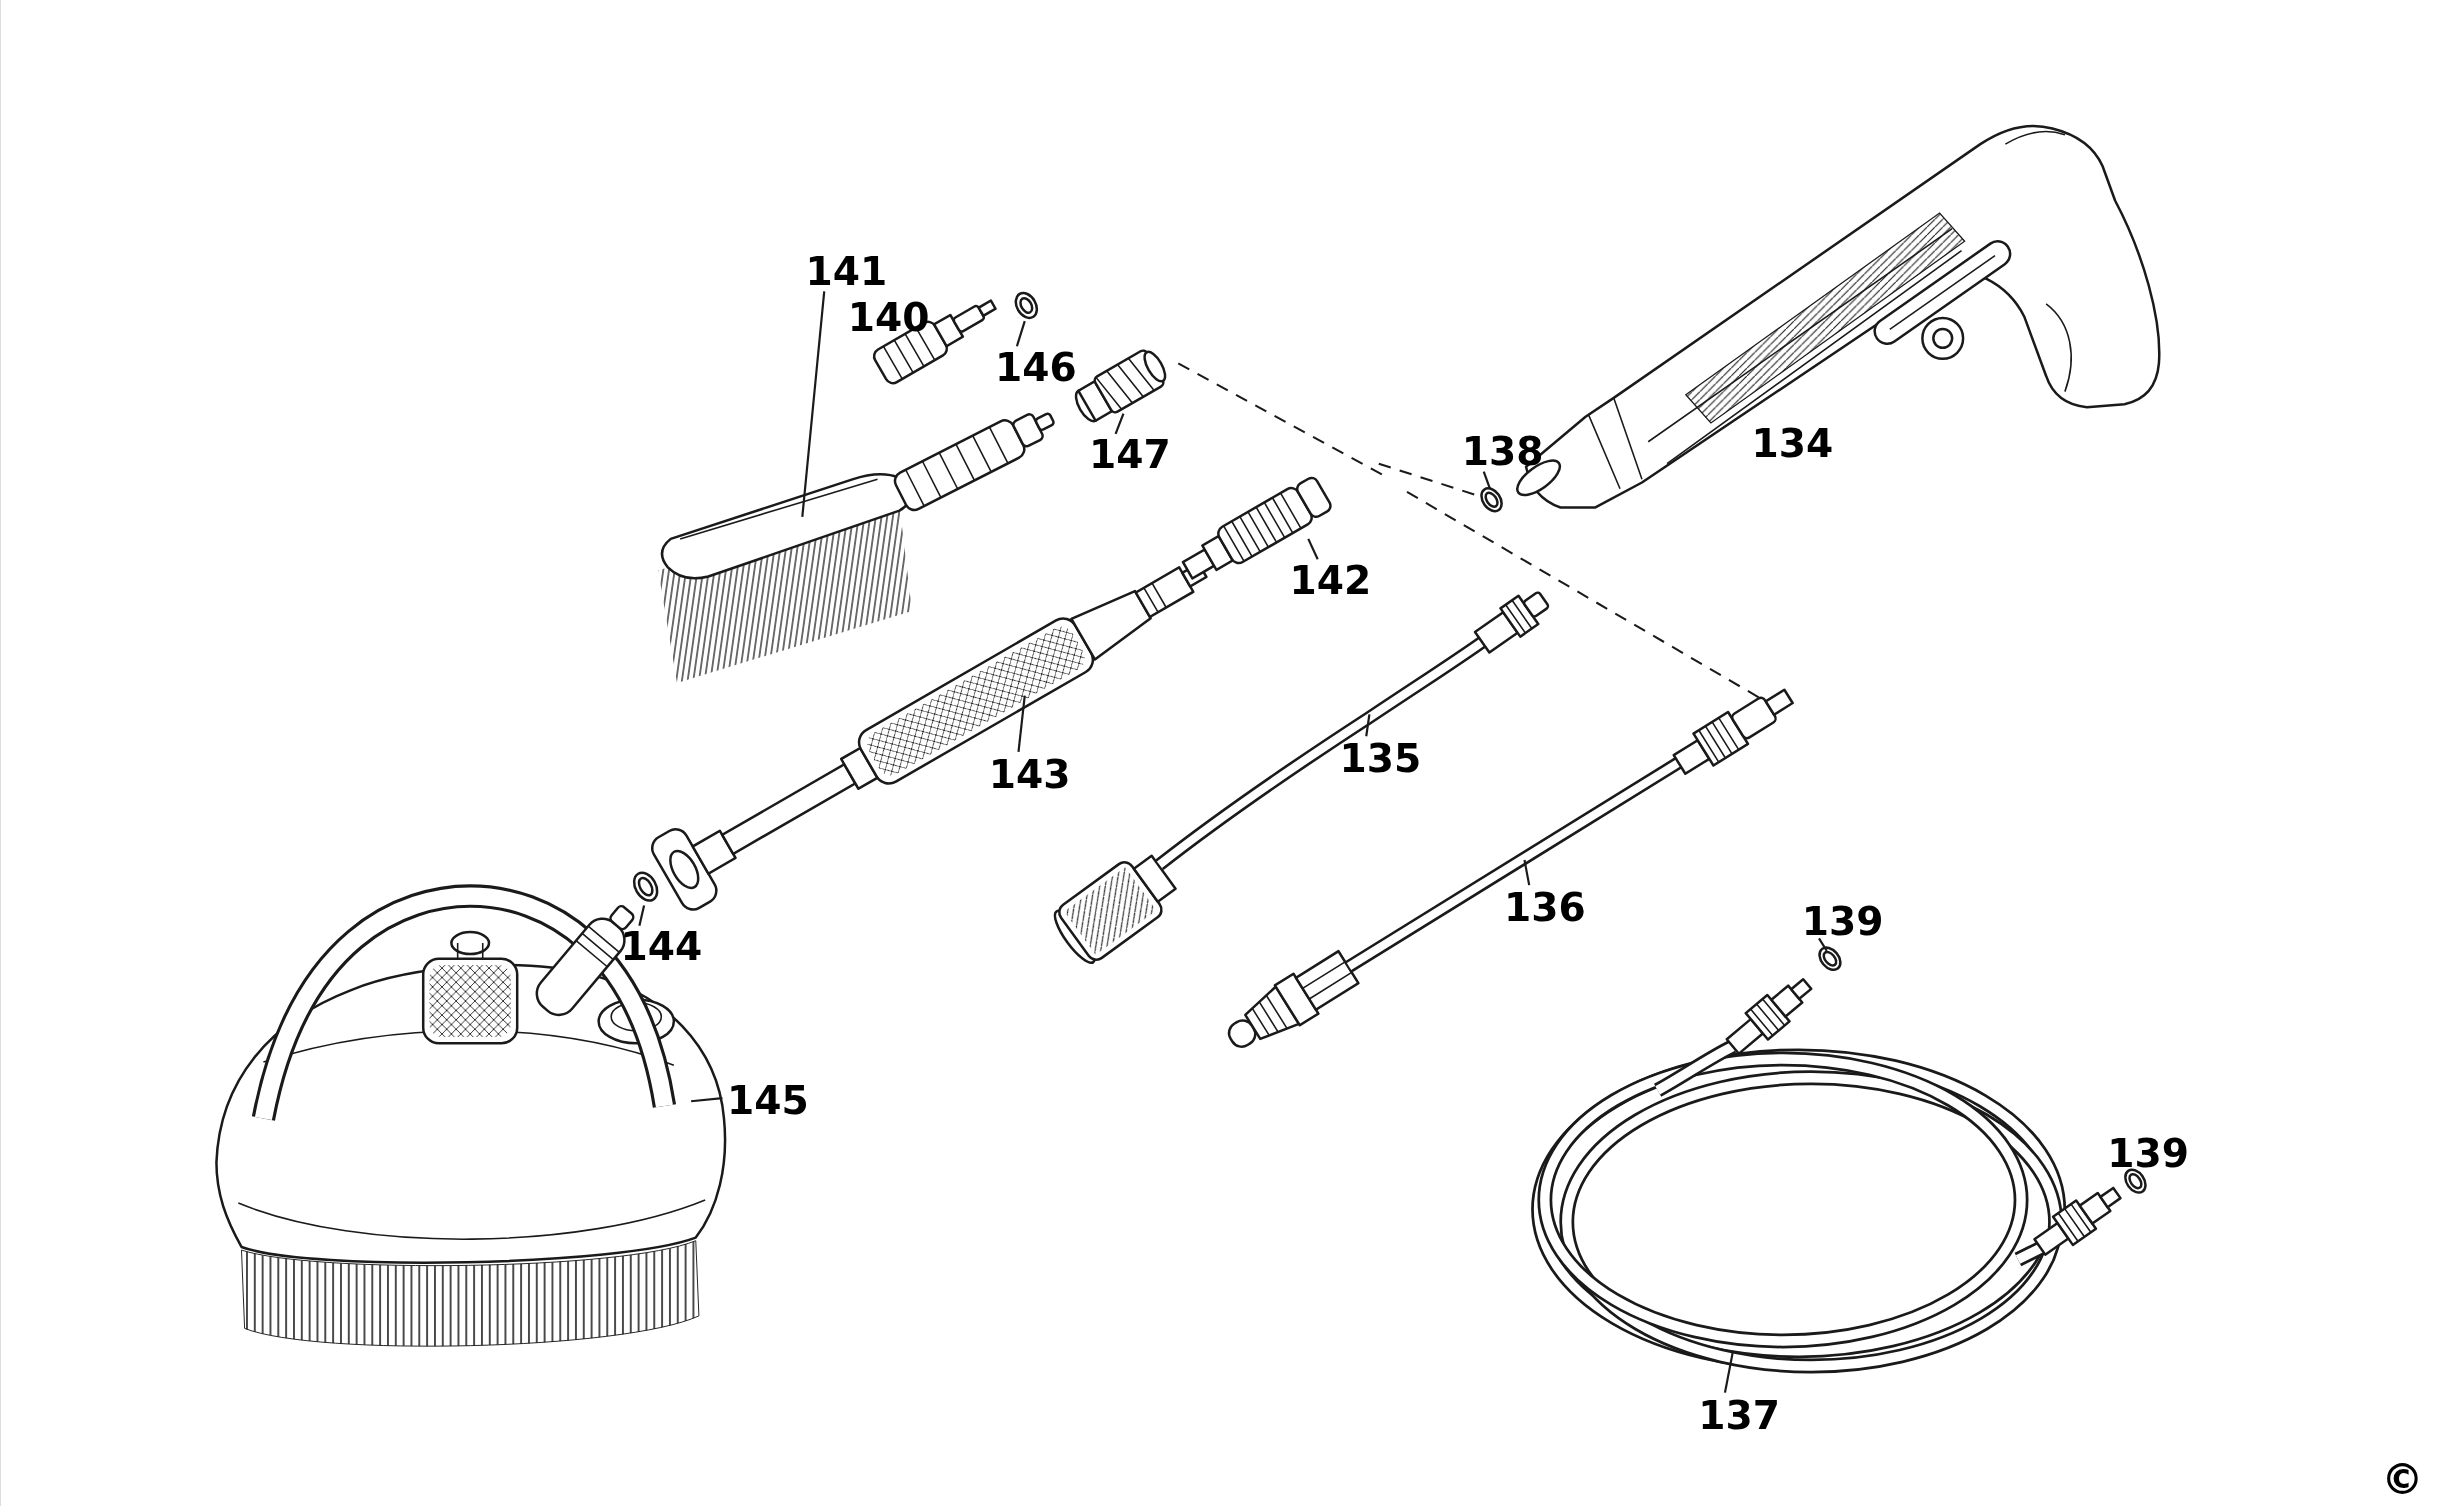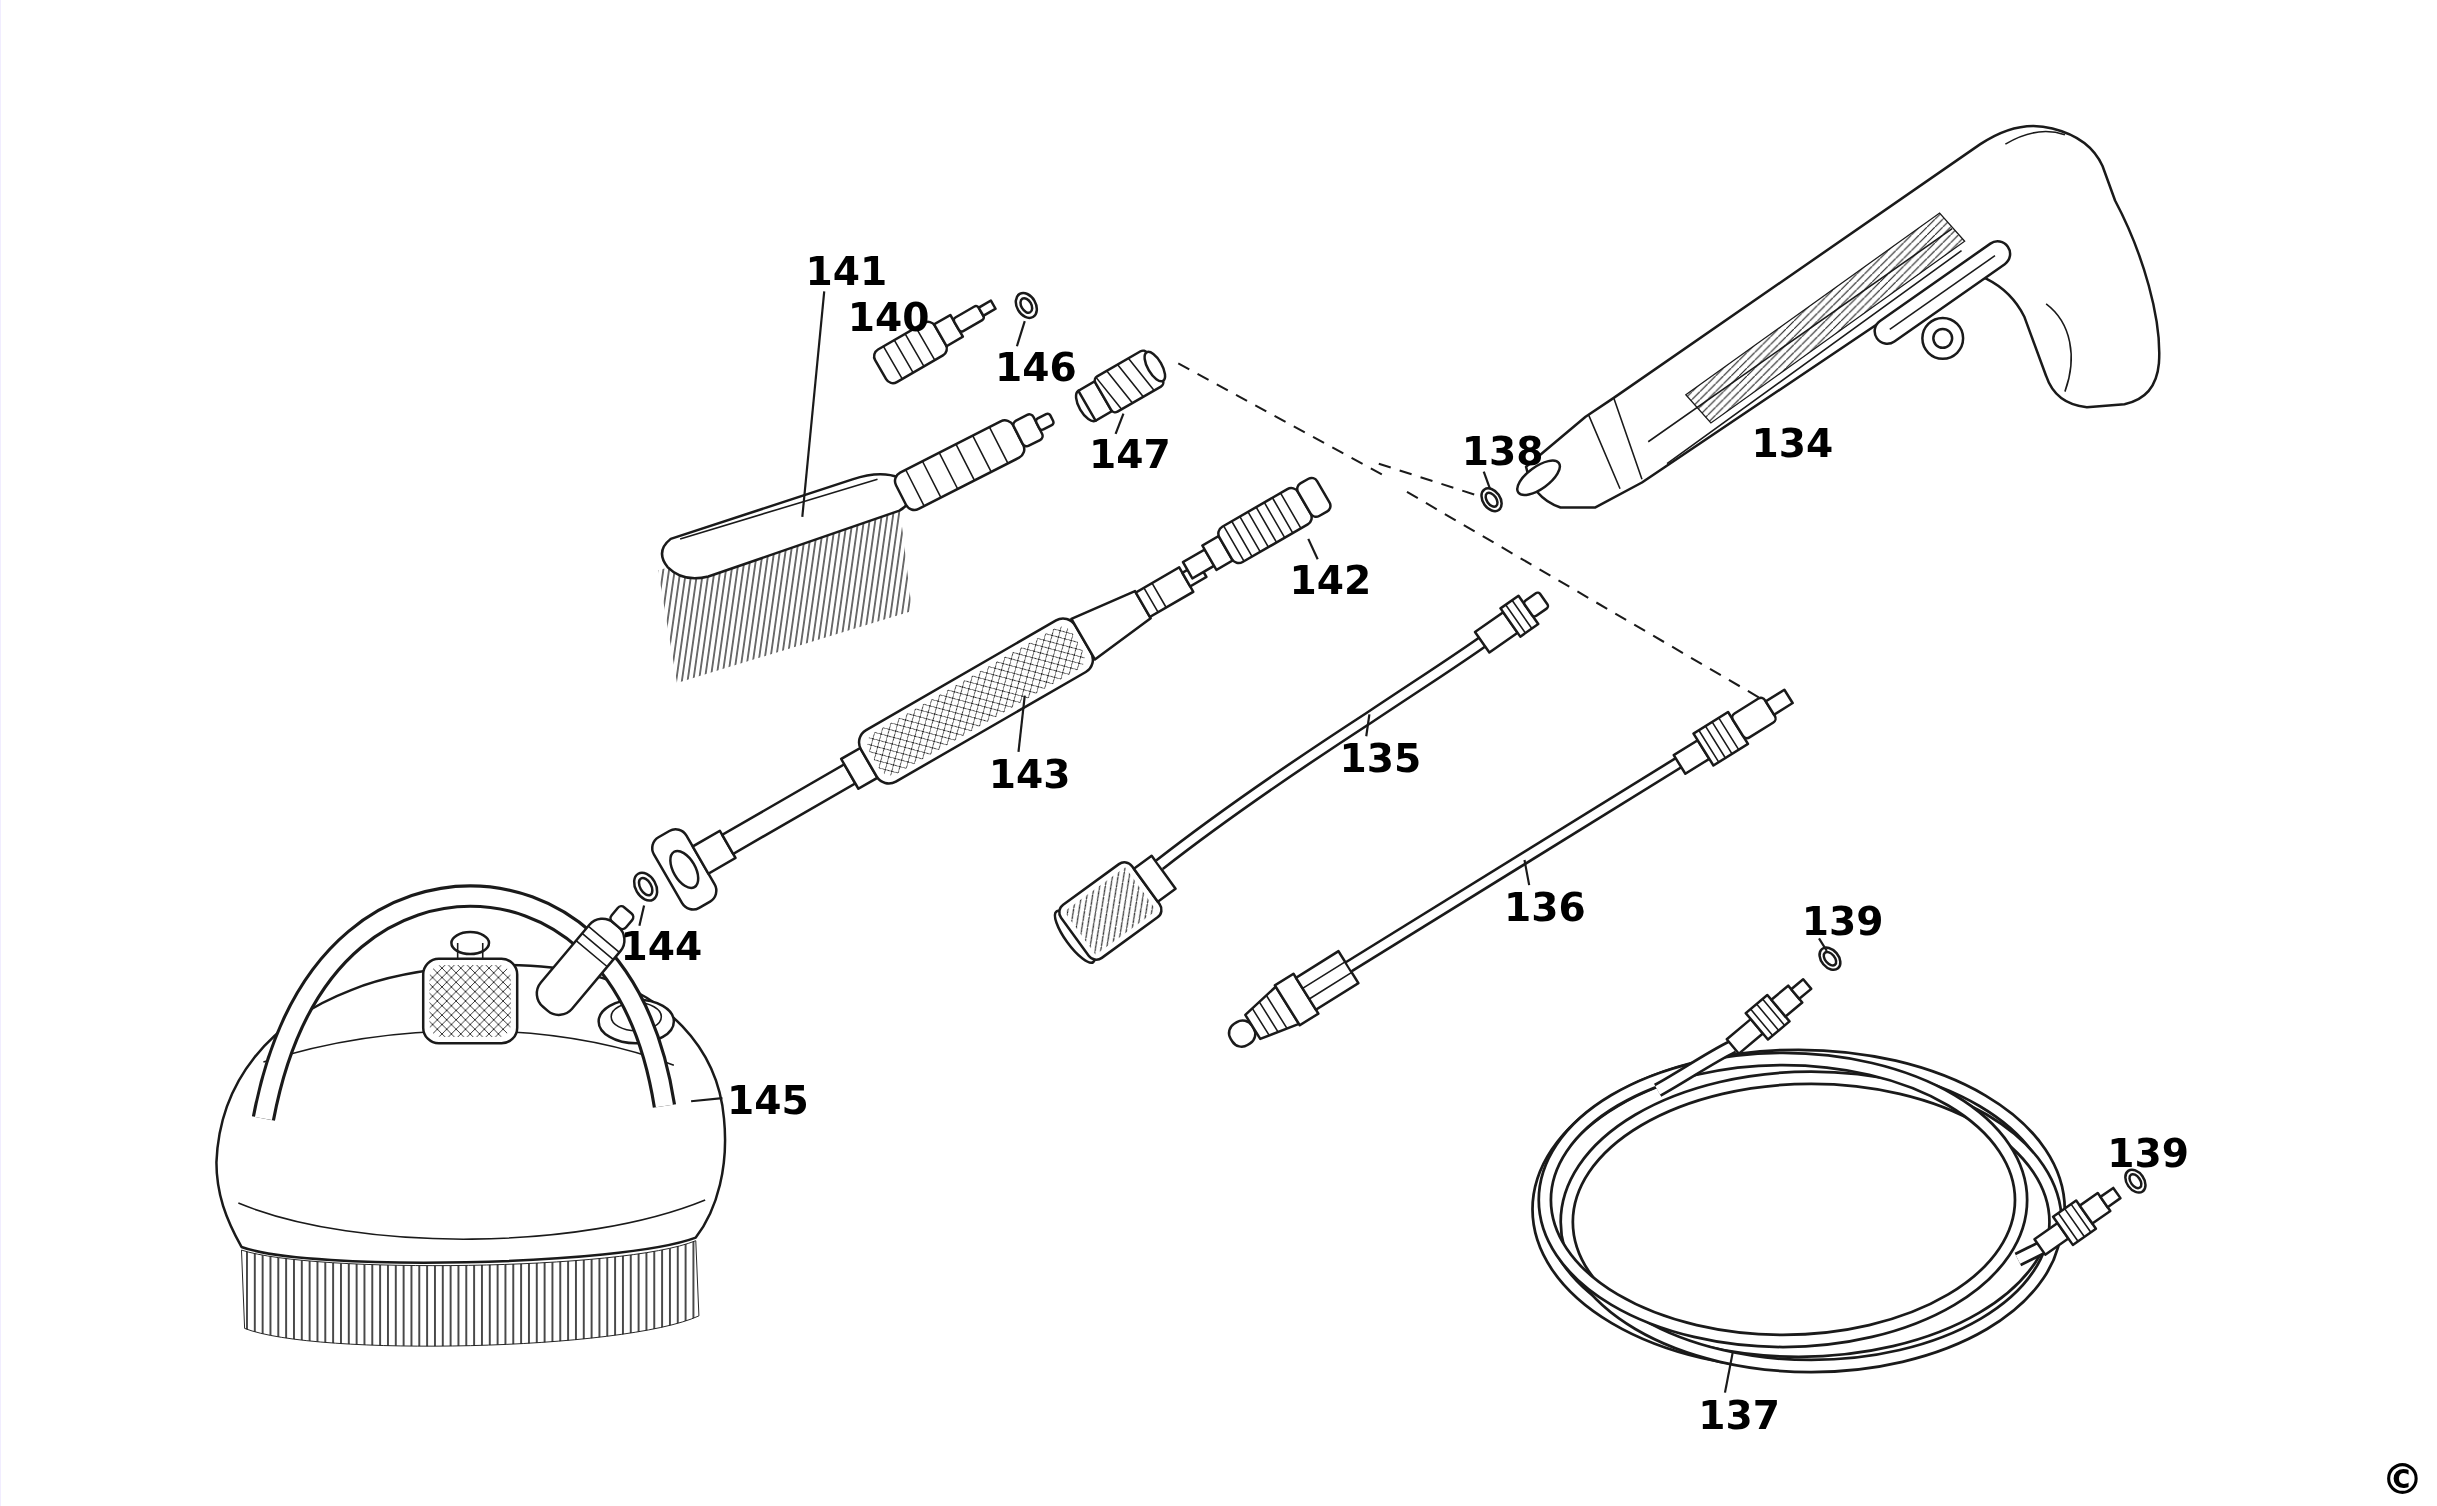--- a/index.html
+++ b/index.html
@@ -1,16 +1,16 @@
 <!DOCTYPE html>
 <html style="font-size:11.3px"><head>
 <meta charset="utf-8">
 <style>
   html,body{margin:0;padding:0;background:#ffffff;}
-  .stage{width:2438px;height:1507px;background:#c4b5fd;overflow:hidden;}
+  .stage{width:2438px;height:1507px;background:#737373;overflow:hidden;}
   svg{display:block;}
   .part{fill:#ffffff;stroke:#1a1a1a;stroke-width:1.6;stroke-linejoin:round;stroke-linecap:round;}
   .thin{fill:none;stroke:#1a1a1a;stroke-width:1;}
   .lead{fill:none;stroke:#1a1a1a;stroke-width:1.4;}
   .dash{fill:none;stroke:#1a1a1a;stroke-width:1.3;stroke-dasharray:8 6;}
   .tube-o{fill:none;stroke:#1a1a1a;stroke-width:8.5;}
   .tube-i{fill:none;stroke:#ffffff;stroke-width:5.2;}
   .hose-o{fill:none;stroke:#1a1a1a;stroke-width:9.5;}
   .hose-i{fill:none;stroke:#ffffff;stroke-width:6;}
   .hnd-o{fill:none;stroke:#1a1a1a;stroke-width:15;}

